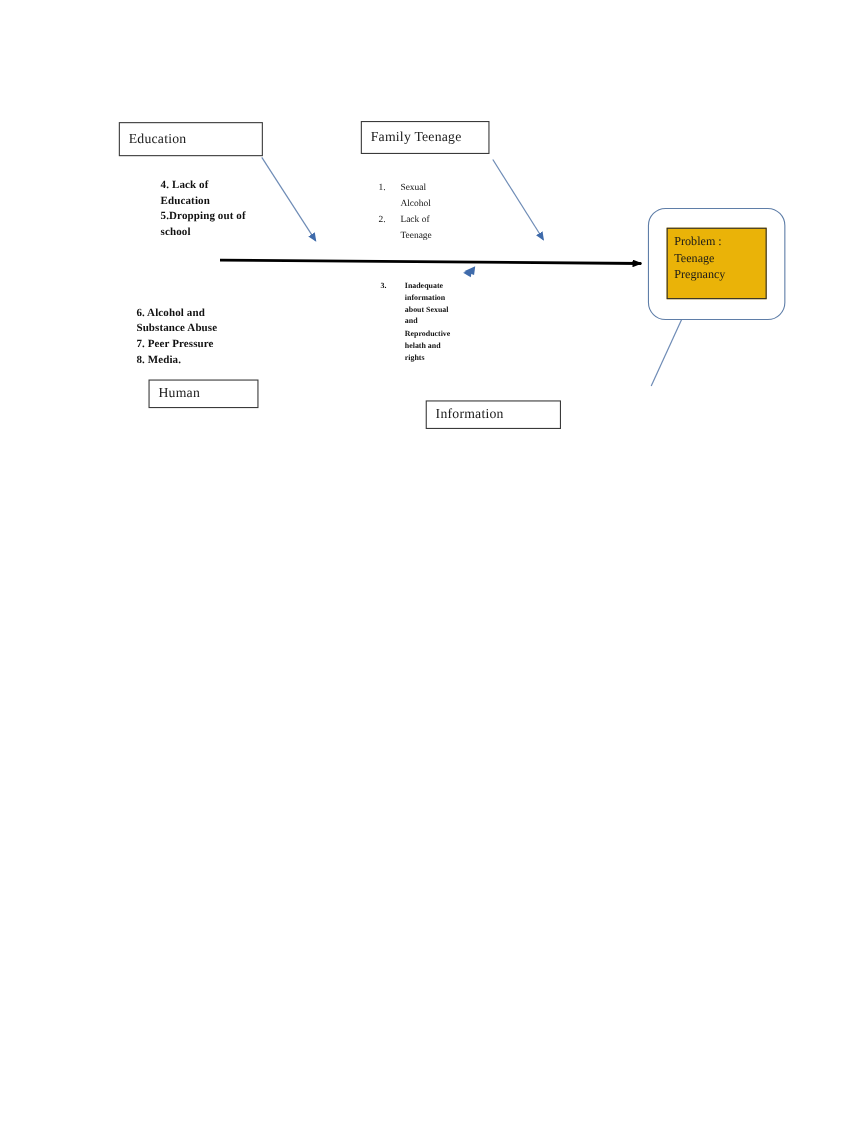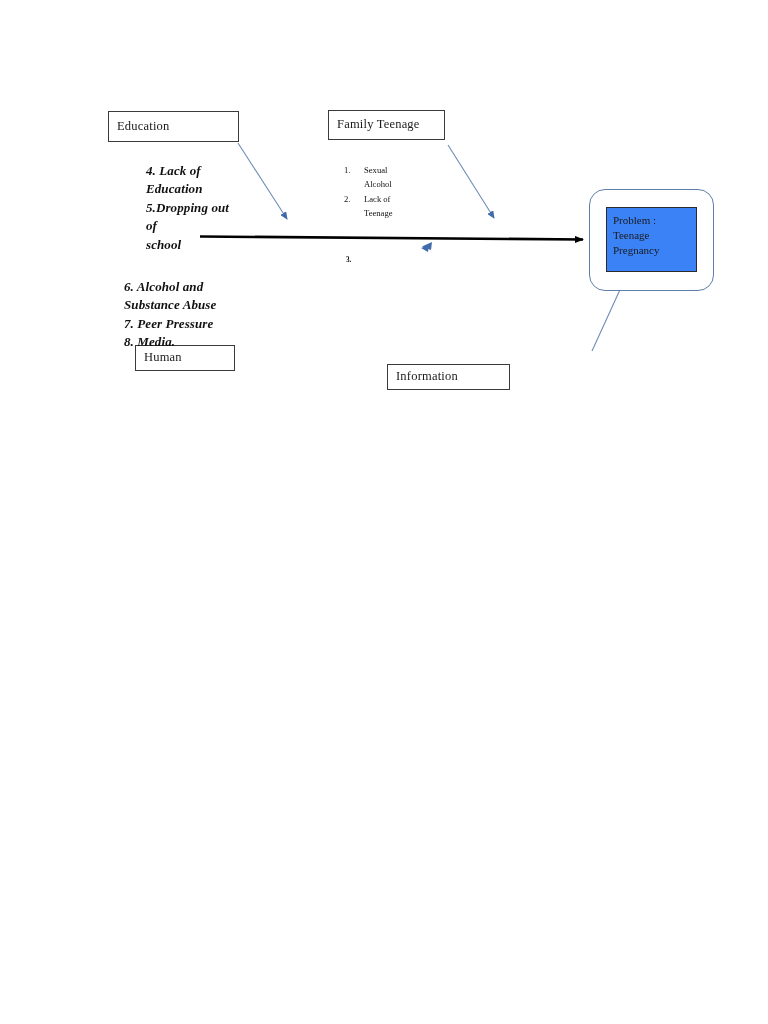--- a/index.html
+++ b/index.html
@@ -41,27 +41,26 @@
   }
 
   #box-education   { left: 108px; top: 111px; width: 131px; height: 31px; }
   #box-family      { left: 328px; top: 110px; width: 117px; height: 30px; }
   #box-human       { left: 135px; top: 345px; width: 100px; height: 26px; }
   #box-information { left: 387px; top: 364px; width: 123px; height: 26px; }
 
   
   .cause-block {
     position: absolute;
-    font-size: 13px;
+    font-size: 10px;
     line-height: 1.42;
     font-weight: bold;
     color: #111111;
     letter-spacing: .1px;
     white-space: pre-line;
-    font-style: italic;
   }
   #causes-education { left: 146px; top: 162px; width: 95px; }
   #causes-human     { left: 124px; top: 252px; width: 100px; margin-top: 26px; }
 
   
   .num-list {
     position: absolute;
     font-size: 8.6px;
     line-height: 1.62;
     color: #111111;
@@ -103,21 +102,21 @@
     background: #ffffff;
   }
   #problem-inner {
     position: absolute;
     left: 606px;
     top: 207px;
     width: 91px;
     height: 65px;
     border: 1px solid #2b2b2b;
     box-sizing: border-box;
-    background: #3b82f6;
+    background: #eab308;
     padding: 5px 0 0 6px;
     font-size: 11px;
     line-height: 1.38;
     color: #1a1a1a;
     white-space: pre-line;
   }
 </style>
 </head>
 <body>
 
@@ -180,19 +179,26 @@
   <div class="li">
     <span class="num">2.</span>
     <span class="txt" style="white-space:pre-line">Lack of
 Teenage</span>
   </div>
 </div>
 
 <div class="num-list" id="list-information">
   <div class="li">
     <span class="num">3.</span>
+    <span class="txt" style="white-space:pre-line">Inadequate
+information
+about Sexual
+and
+Reproductive
+helath and
+rights</span>
   </div>
 </div>
 
 <div id="problem-outer"></div>
 <div id="problem-inner">Problem :
 Teenage
 Pregnancy</div>
 
 </body></html>

